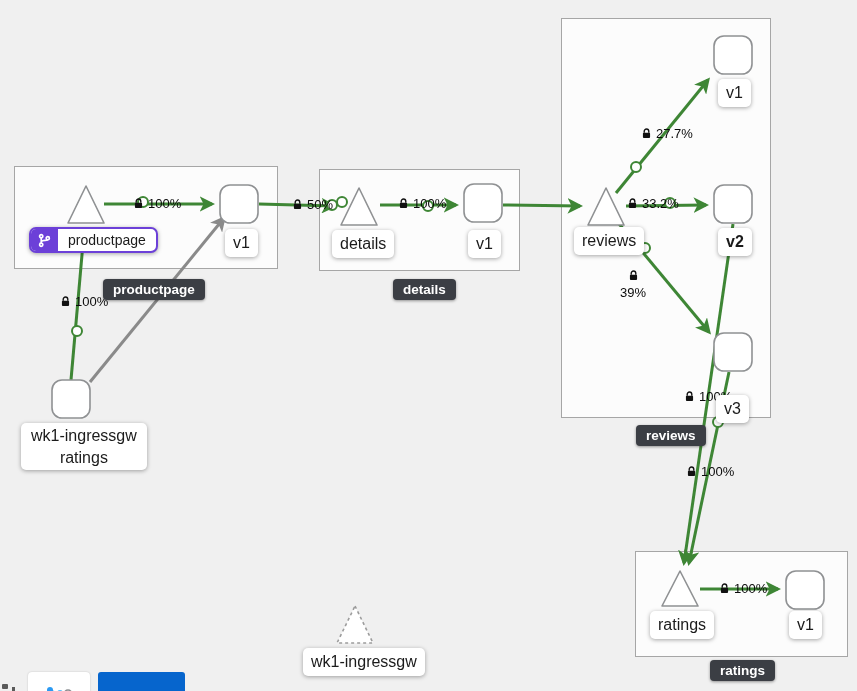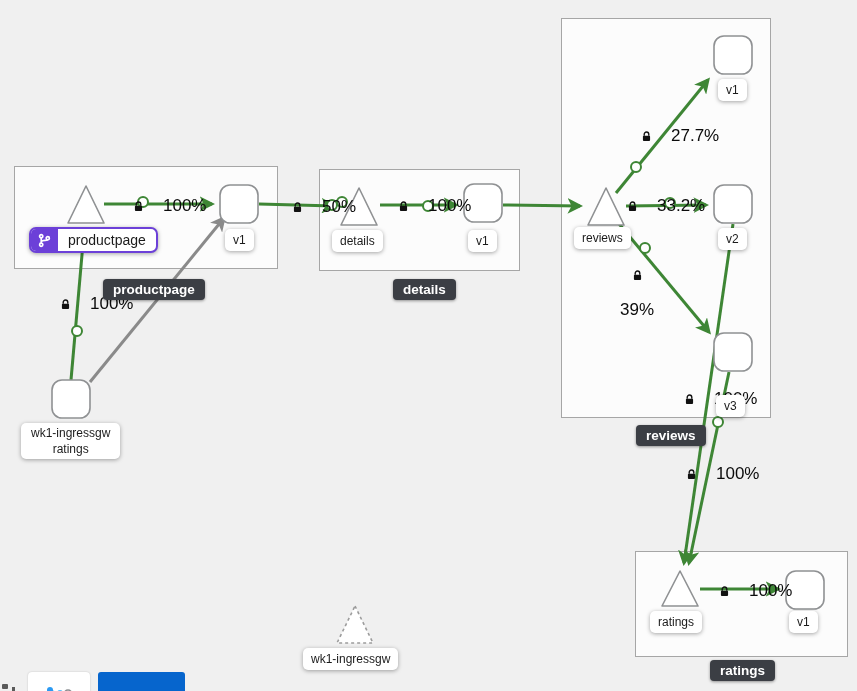--- a/index.html
+++ b/index.html
@@ -19,21 +19,21 @@
   }
 
   
   svg.layer { position:absolute; left:0; top:0; pointer-events:none; }
 
   
   .node-label {
     position:absolute;
     background:#ffffff;
     color:#1b1b1b;
-    font-size:12px;
+    font-size:16px;
     padding:3px 8px;
     border-radius:5px;
     box-shadow:0 1px 4px rgba(0,0,0,.35);
     white-space:nowrap;
     text-align:center;
     line-height:1.35;
   }
   .node-label.two-line { padding:2px 10px; }
 
   
@@ -70,22 +70,22 @@
     border-radius:4px;
     box-shadow:0 1px 3px rgba(0,0,0,.4);
     white-space:nowrap;
   }
 
   
   .edge-label {
     position:absolute;
     display:flex;
     align-items:center;
-    gap:19px;
-    font-size:17px;
+    gap:4px;
+    font-size:13px;
     color:#0b0b0b;
     white-space:nowrap;
   }
   .edge-label svg.lock { flex:0 0 auto; }
   .btn-white {
     position:absolute;
     background:#ffffff;
     border-radius:4px;
     box-shadow:0 0 2px rgba(0,0,0,.2);
   }
@@ -239,21 +239,21 @@
         <path d="M4.5 5.2v5.6 M4.5 9.5c0-2.5 7-1 7-2.3"></path>
       </svg>
     </span>
     <span class="vs-text">productpage</span>
   </div>
   <div class="node-label" style="left:225px; top:229px;">v1</div>
   <div class="node-label" style="left:332px; top:230px;">details</div>
   <div class="node-label" style="left:468px; top:230px;">v1</div>
   <div class="node-label" style="left:574px; top:227px;">reviews</div>
   <div class="node-label" style="left:718px; top:79px;">v1</div>
-  <div class="node-label" style="left:718px; top:228px;">v2</div>
+  <div class="node-label" style="left:718px; top:228px;font-weight:bold;">v2</div>
   <div class="node-label" style="left:716px; top:395px;">v3</div>
   <div class="node-label" style="left:650px; top:611px;">ratings</div>
   <div class="node-label" style="left:789px; top:611px;">v1</div>
   <div class="node-label two-line" style="left:21px; top:423px;">
     <div>wk1-ingressgw</div>
     <div>ratings</div>
   </div>
   <div class="node-label" style="left:303px; top:648px;">wk1-ingressgw</div>
 
   <div class="dark-badge" style="left:103px; top:279px;">productpage</div>

